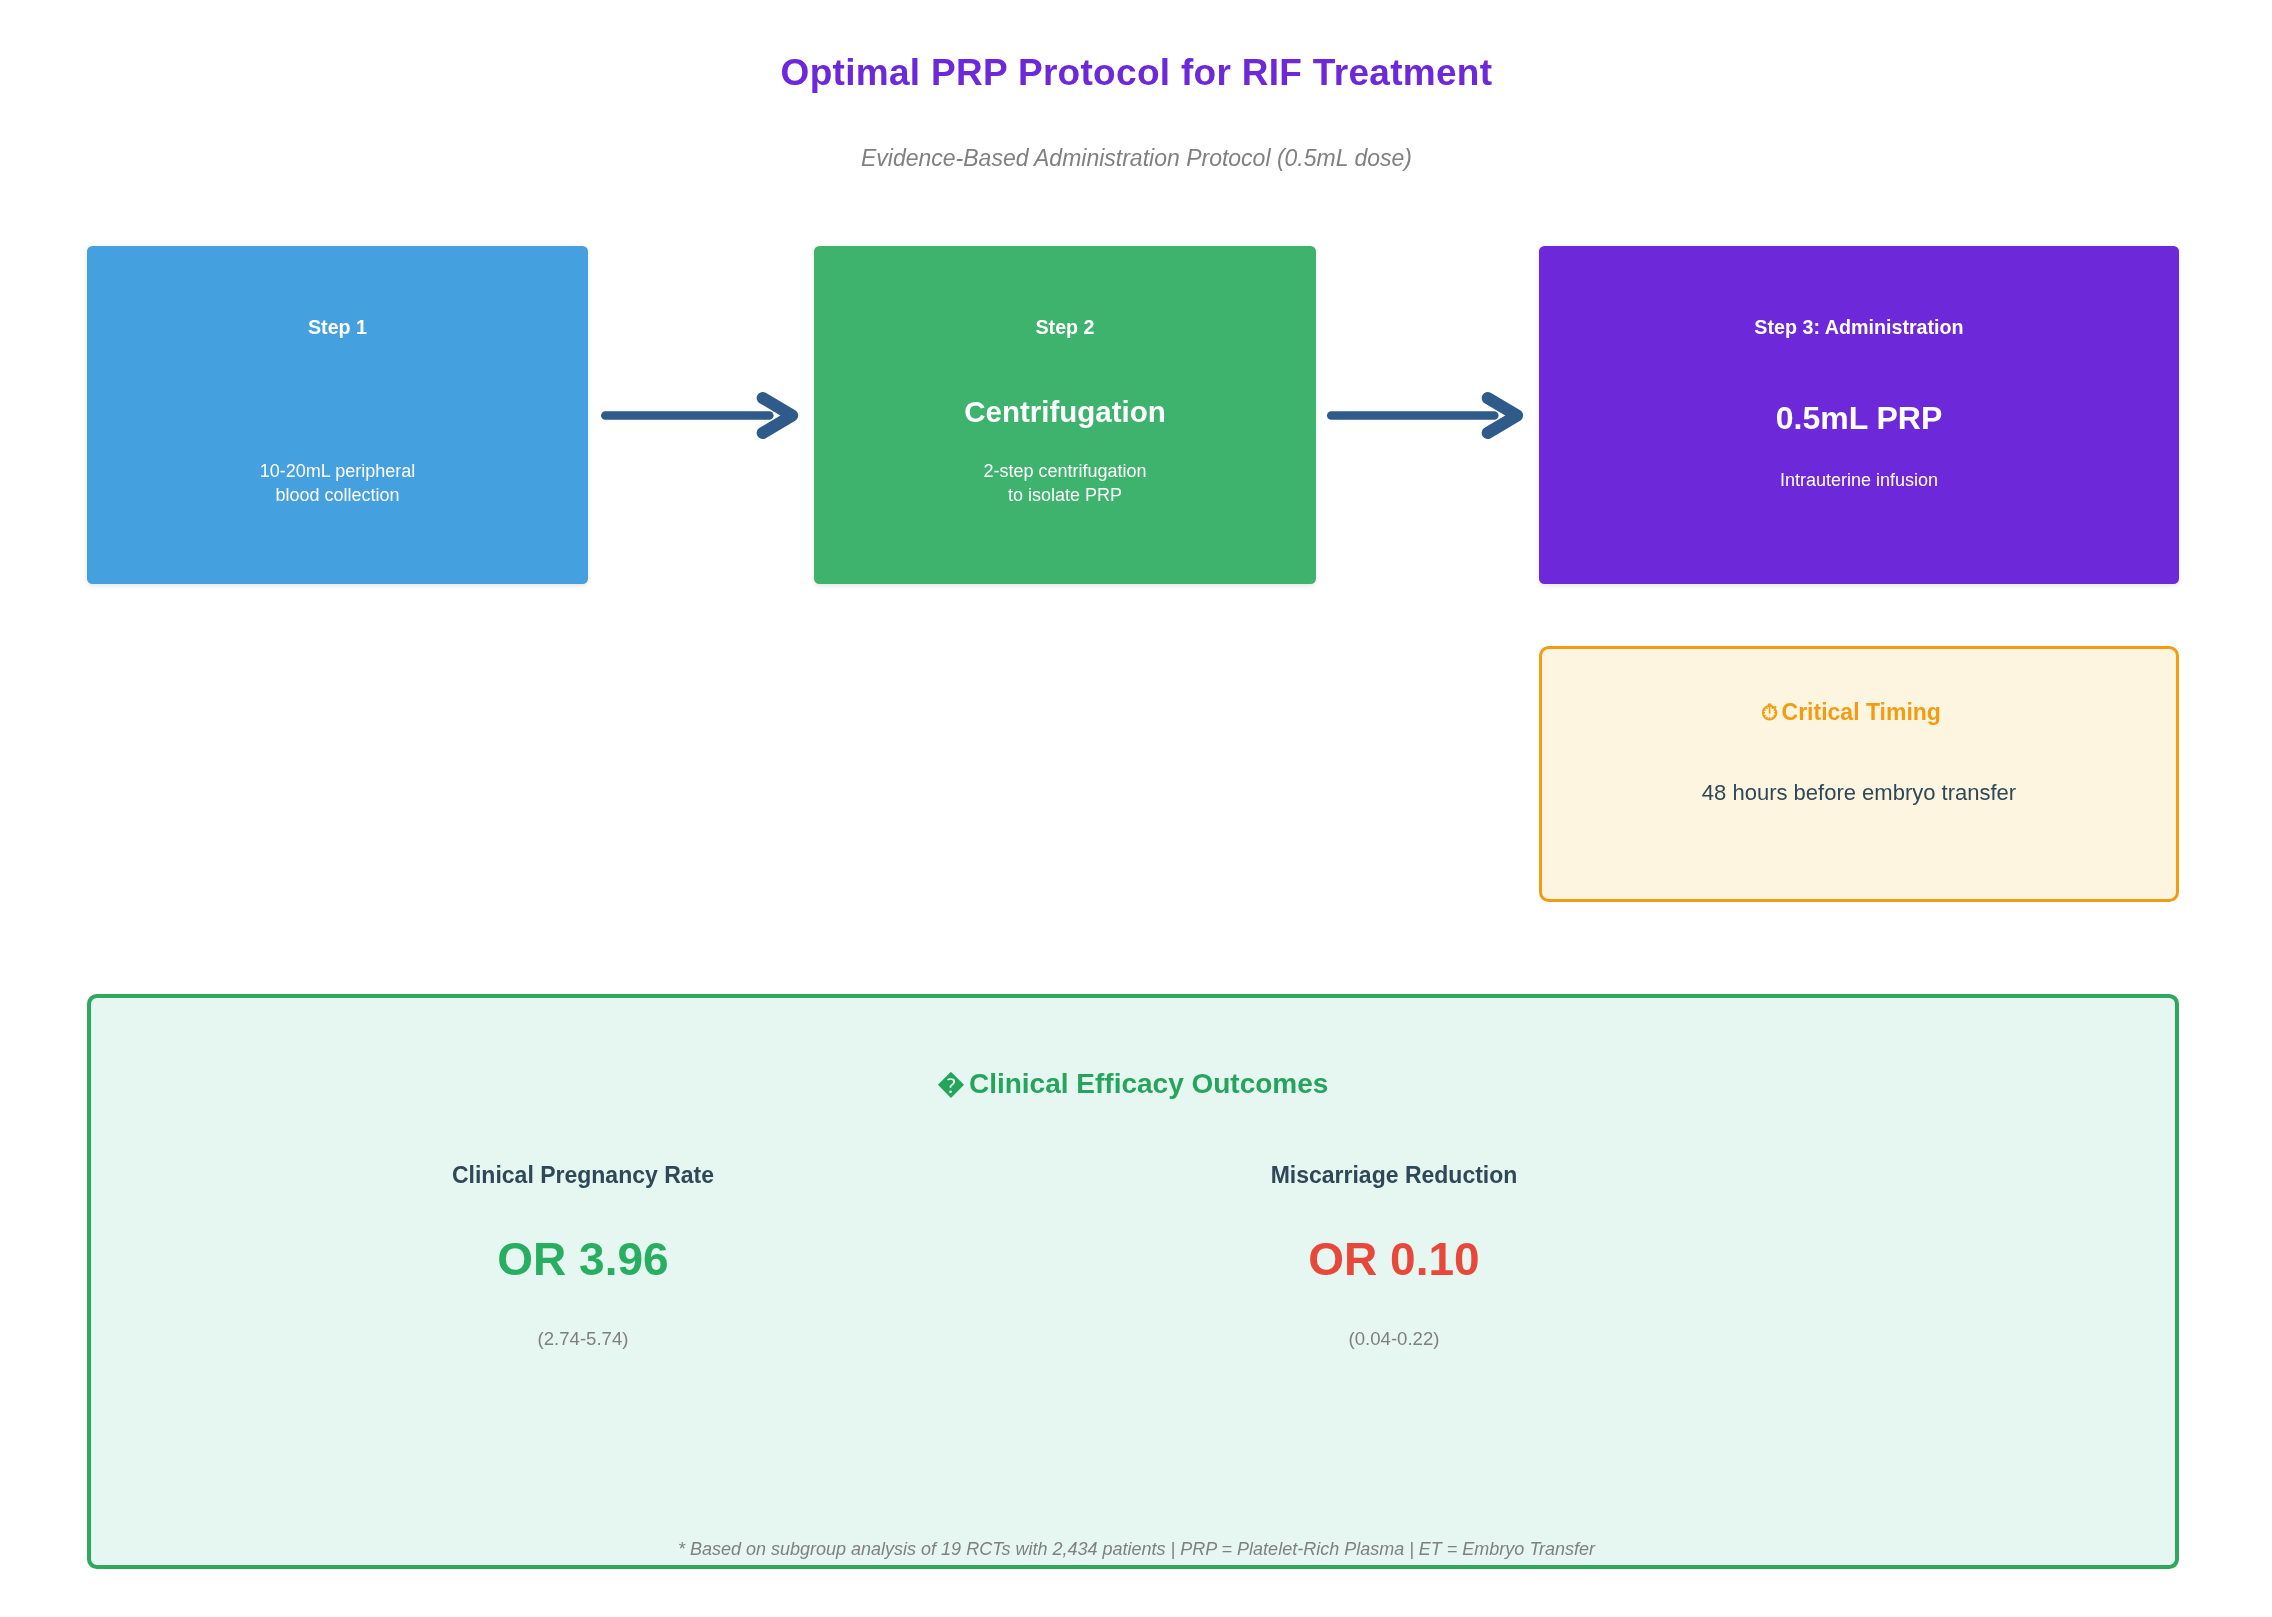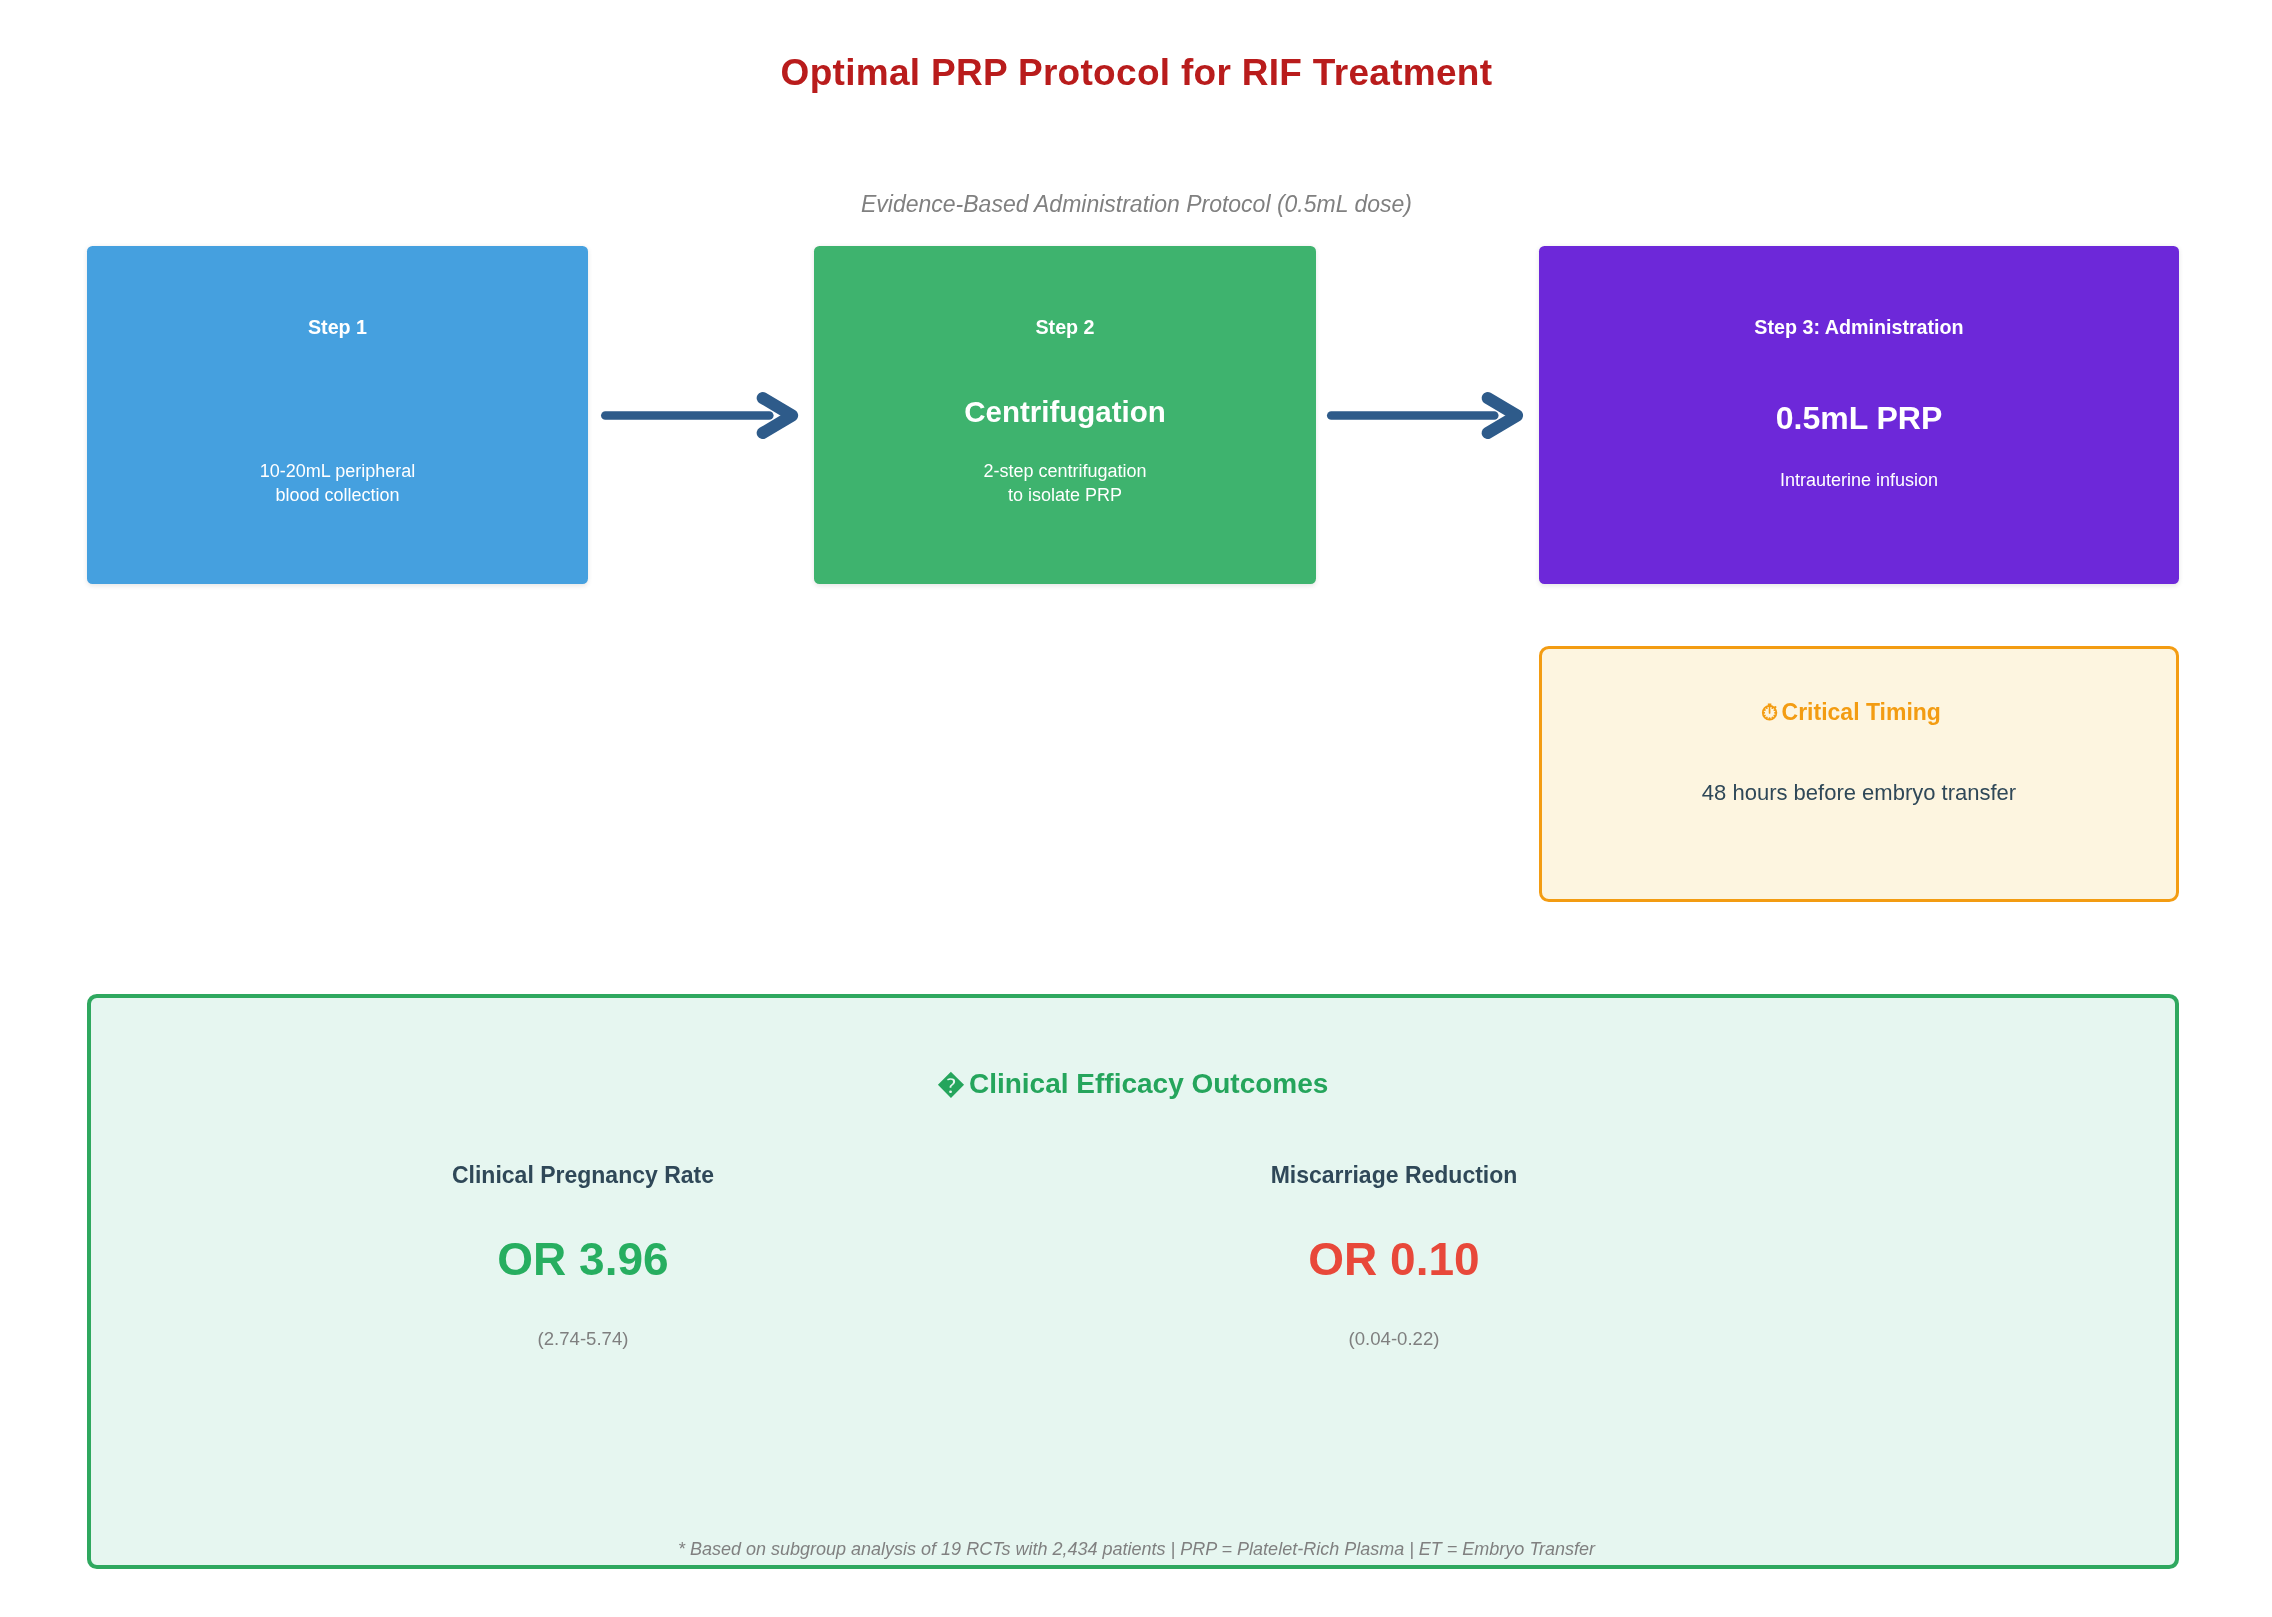--- a/index.html
+++ b/index.html
@@ -16,32 +16,31 @@
   }
 
   
   #chart-title {
     position: absolute;
     left: 0; right: 0;
     top: 52px;
     text-align: center;
     font-size: 37px;
     font-weight: bold;
-    color: #b91c1c;
+    color: #6d28d9;
     letter-spacing: 0.3px;
   }
   #chart-subtitle {
     position: absolute;
     left: 0; right: 0;
     top: 145px;
     text-align: center;
     font-size: 23px;
     font-style: italic;
     color: #808080;
-    margin-top: 46px;
   }
 
   
   .step-box {
     position: absolute;
     top: 246px;
     height: 338px;
     border-radius: 5.5px;
     box-shadow: 0 1.6px 5.5px rgba(0,0,0,0.10);
     color: #ffffff;

